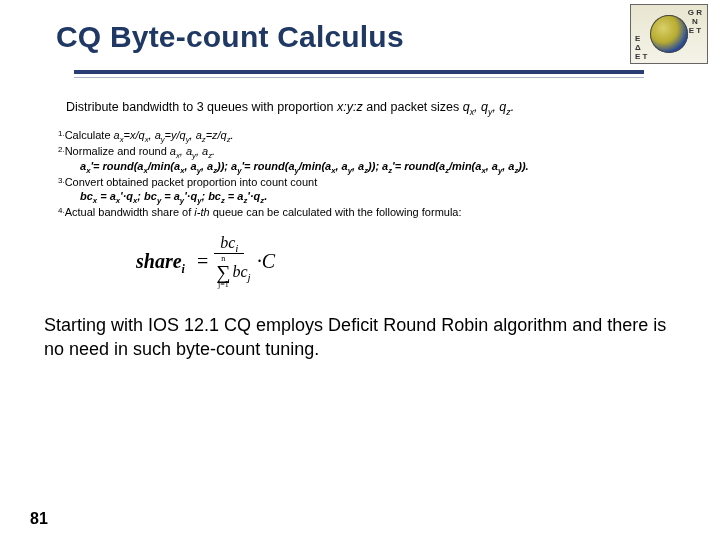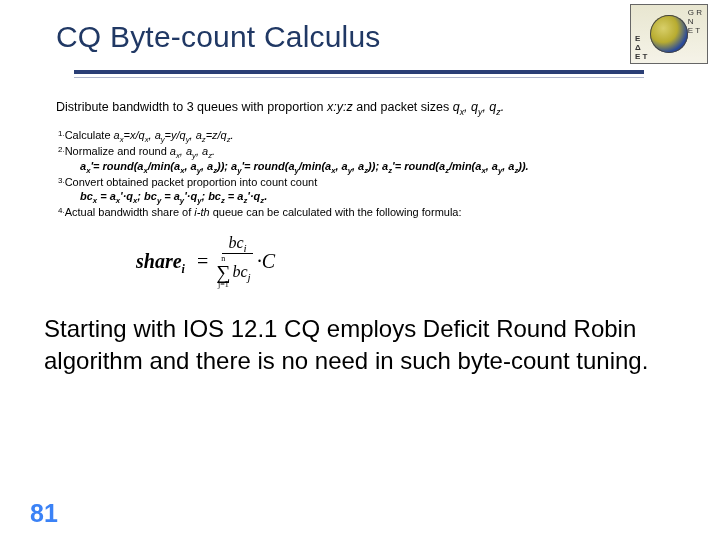--- a/index.html
+++ b/index.html
@@ -1,48 +1,48 @@
 <!DOCTYPE html>
 <html><head>
 <meta charset="utf-8">
 <style>
   * { box-sizing: border-box; margin: 0; padding: 0; }
   html, body { width: 720px; height: 540px; font-family: Arial, Helvetica, sans-serif; background: #fff; color: #000; overflow: hidden; }
   .slide { position: relative; width: 720px; height: 540px; padding: 20px 40px 10px 56px; }
   .logo { position: absolute; top: 4px; right: 12px; width: 78px; height: 60px; border: 1px solid #666; background: linear-gradient(180deg,#e8e6d0 0%, #f5f3e8 100%); display: flex; align-items: center; justify-content: center; }
   .logo .globe { width: 38px; height: 38px; border-radius: 50%; background: radial-gradient(circle at 35% 35%, #d8cf6a 0%, #b8ac30 40%, #2a4a9a 70%, #12306a 100%); box-shadow: 0 0 0 1px #444 inset; }
-  .logo .letters { position:absolute; top:3px; right:5px; font-size:8px; font-weight:normal; color:#333; line-height:9px; text-align:left;}
+  .logo .letters { position:absolute; top:3px; right:5px; font-size:8px; font-weight:bold; color:#333; line-height:9px; text-align:center;}
   .logo .letters2 { position:absolute; bottom:2px; left:4px; font-size:8px; font-weight:bold; color:#333; line-height:9px;}
-  h1.title { font-size: 30px; font-weight: normal; color: #203864; letter-spacing: 0.2px; margin-bottom: 16px; }
+  h1.title { font-size: 30px; font-weight: bold; color: #203864; letter-spacing: 0.2px; margin-bottom: 16px; }
   .rule-wrap { margin: 6px 0 22px 18px; }
   .rule1 { height: 4px; width: 570px; background: #2a3e75; }
   .rule2 { height: 1px; width: 570px; background: #b0b7cc; margin-top: 3px; }
-  .intro { font-size: 12.5px; margin-bottom: 14px; }
+  .intro { font-size: 12.5px; margin-left: 10px; margin-bottom: 14px; }
   ol.steps { list-style: none; margin-left: 2px; font-size: 11px; line-height: 1.35; }
   ol.steps li { margin-bottom: 1px; padding-left: 11px; text-indent: -11px; }
   ol.steps .n { font-size: 8px; vertical-align: text-top; }
   .sub-indent { padding-left: 11px; text-indent: 0; font-weight: bold; }
   ol.steps i { font-style: italic; }
   sub { font-size: 0.7em; line-height: 0; }
   .formula { margin: 14px 0 8px 80px; }
   .formula .row { display:flex; align-items:center; }
   .lhs { font-style: italic; font-family: "Times New Roman", serif; font-size: 20px; margin-right: 6px; font-weight: bold;}
   .lhs sub { font-size: 0.6em; font-style: italic;}
   .eq { font-family: "Times New Roman", serif; font-size: 20px; margin: 0 6px;}
-  .frac { display:inline-flex; flex-direction:column; align-items:flex-end; font-family:"Times New Roman",serif; font-size:16px; font-style:italic;}
+  .frac { display:inline-flex; flex-direction:column; align-items:flex-start; font-family:"Times New Roman",serif; font-size:16px; font-style:italic;}
   .frac .num { border-bottom:1px solid #000; padding:0 6px 1px; }
   .frac .den { padding:1px 2px 0; display:flex; align-items:center;}
   .sigma { display:inline-flex; flex-direction:column; align-items:center; font-style:normal; margin-right:2px;}
   .sigma .lim { font-size:8px; line-height:8px;}
   .sigma .sym { font-size:20px; line-height:18px;}
   .den-term { font-style: italic; }
   .trail { font-family:"Times New Roman",serif; font-size:20px; font-style:italic; margin-left:4px;}
   .note5 { font-size: 11px; margin-left: 10px; margin-top: 6px; line-height:1.35; }
-  .callout { font-size: 24px; line-height: 1.35; margin: 24px 8px 0 -12px; color: #000; }
-  .page-num { position: absolute; bottom: 12px; left: 30px; font-size: 25px; color: #3b82f6; font-weight: 600; }
+  .callout { font-size: 18px; line-height: 1.35; margin: 24px 8px 0 -12px; color: #000; }
+  .page-num { position: absolute; bottom: 12px; left: 30px; font-size: 16px; color: #000000; font-weight: 600; }
 </style>
 </head>
 <body>
 
 <div class="slide">
 
   <div class="logo">
     <div class="globe"></div>
     <div class="letters">G&nbsp;R<br>N<br>E&nbsp;T</div>
     <div class="letters2">E<br>Δ<br>E&nbsp;T</div>

